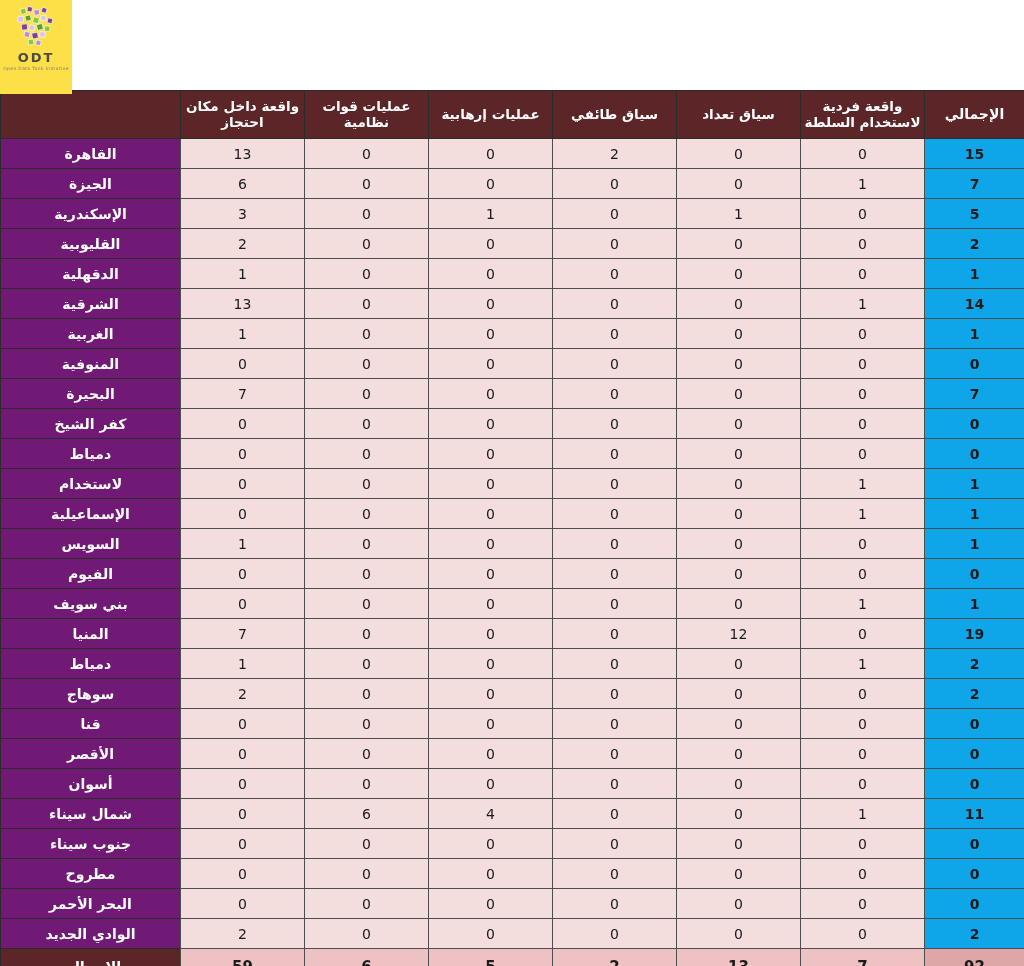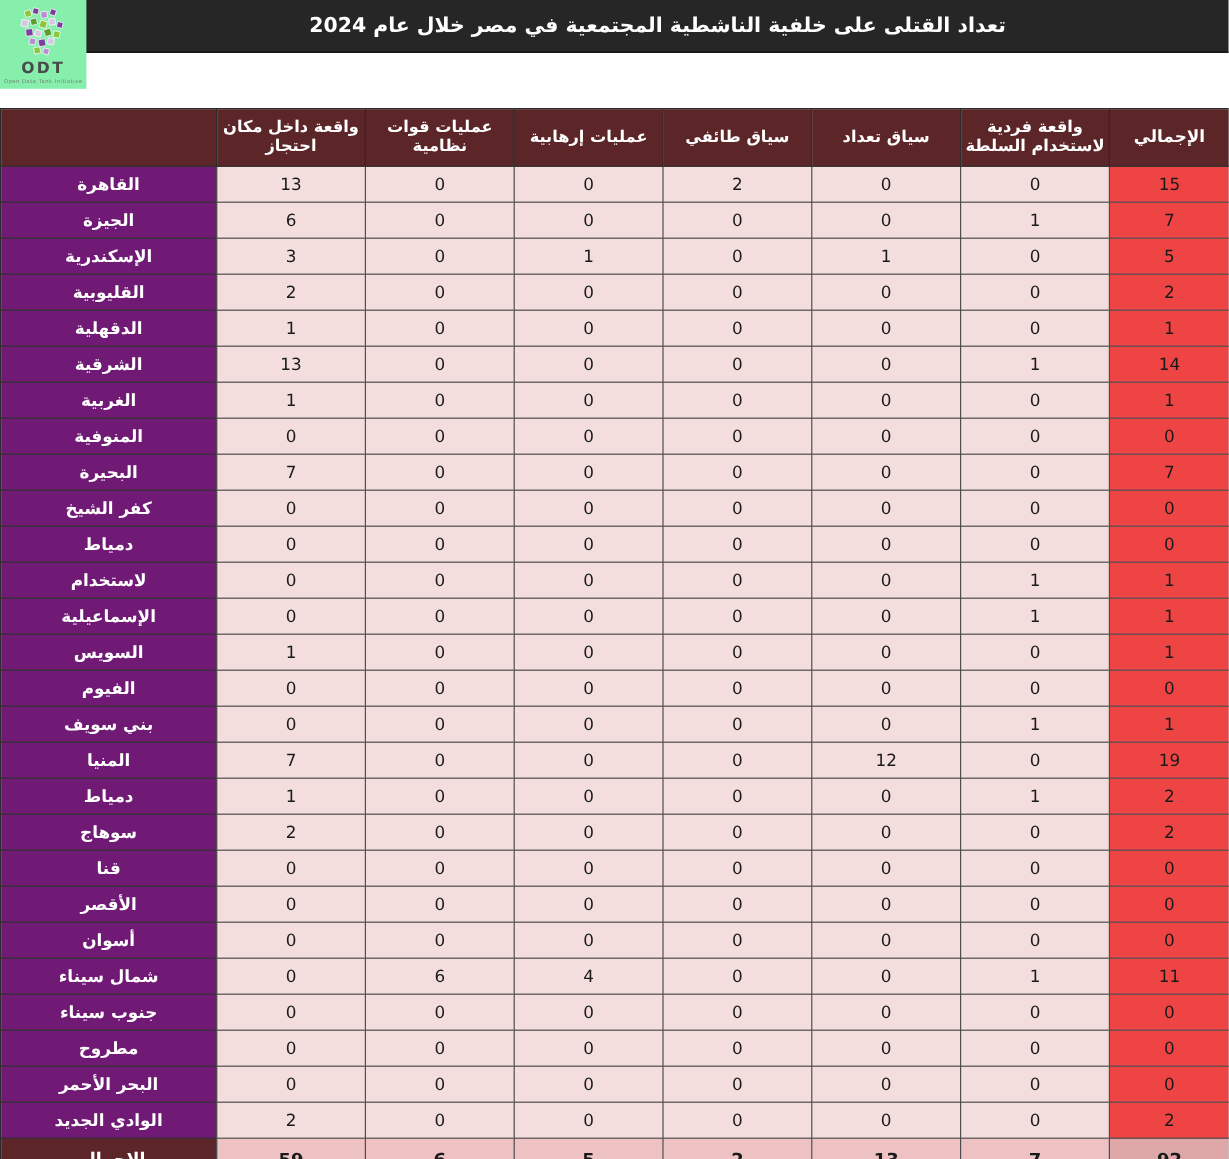--- a/index.html
+++ b/index.html
@@ -55,22 +55,22 @@
   }
   .title-text { font-size: 17px; font-weight: 700; letter-spacing: 0px; }
   .subtitle-text { font-size: 15px; font-weight: 400; }
 
   
   .logo-box {
     position: absolute;
     left: 0;
     top: 0;
     width: 72px;
-    height: 74px;
-    background: #86efac;
+    height: 94px;
+    background: #fde047;
     z-index: 5;
     display: flex;
     flex-direction: column;
     align-items: center;
     justify-content: flex-start;
     padding-top: 4px;
     box-sizing: border-box;
   }
   .logo-mark { width: 48px; height: 46px; display: block; }
   .logo-word {
@@ -140,23 +140,23 @@
     font-weight: 700;
     text-align: center;
     border-top: 1px solid #2b2b2b;
     border-bottom: 1px solid #2b2b2b;
     border-left: 1px solid #2b2b2b;
     border-right: none;
     padding-right: 6px;
   }
   
   td.tot {
-    background: #ef4444;
+    background: #0ea5e9;
     color: #1a1a1a;
-    font-weight: 400;
+    font-weight: 700;
     font-size: 14.5px;
     border: 1px solid #4d4d4d;
   }
   
   td.num {
     background: #f3dedd;
     color: #1a1a1a;
     font-weight: 400;
     font-size: 14px;
     border: 1px solid #4d4d4d;
@@ -179,23 +179,20 @@
     background: #5c2528;
     font-weight: 700;
     font-size: 14.5px;
   }
 </style>
 </head>
 <body>
 
 <div id="page">
 
-  <div class="title-band">
-    <div class="band-text title-text">تعداد القتلى على خلفية الناشطية المجتمعية في مصر خلال عام 2024</div>
-  </div>
 
 
   <div class="logo-box">
     <svg class="logo-mark" viewBox="0 0 100 96">
       <g stroke="#ffffff" stroke-width="1.2">
         <rect x="18" y="10" width="11" height="11" fill="#8cc63f" transform="rotate(-18 23 15)"></rect>
         <rect x="32" y="6" width="10" height="10" fill="#7b3f9d" transform="rotate(12 37 11)"></rect>
         <rect x="46" y="12" width="11" height="11" fill="#b98ed0" transform="rotate(-10 51 17)"></rect>
         <rect x="62" y="8" width="10" height="10" fill="#7b3f9d" transform="rotate(20 67 13)"></rect>
         <rect x="12" y="26" width="12" height="12" fill="#d9c6e6" transform="rotate(8 18 32)"></rect>

